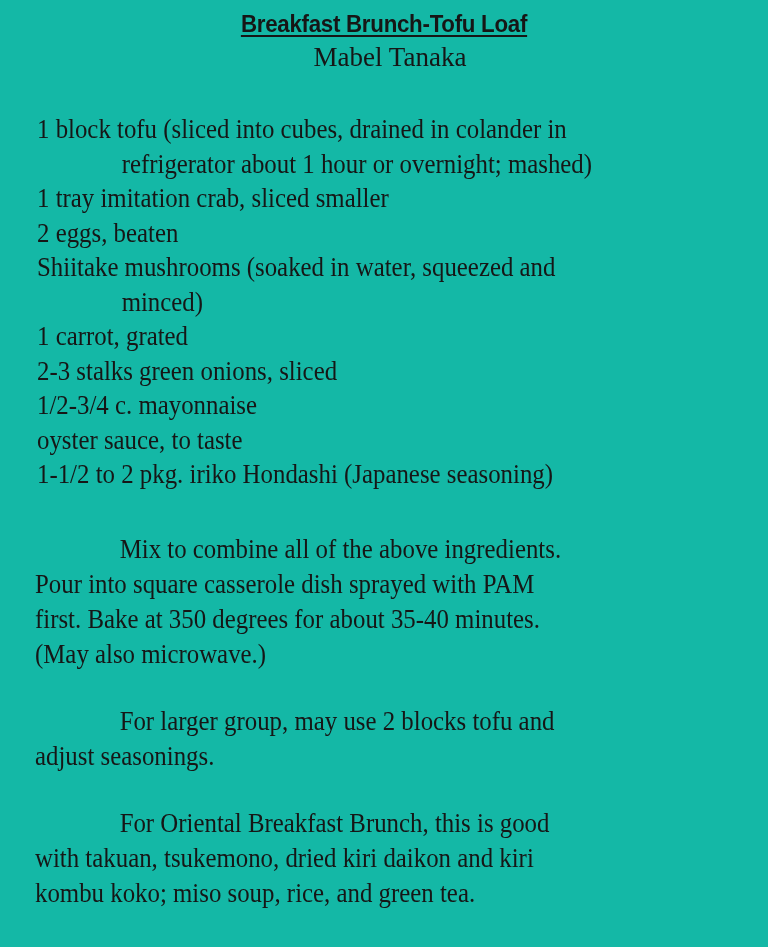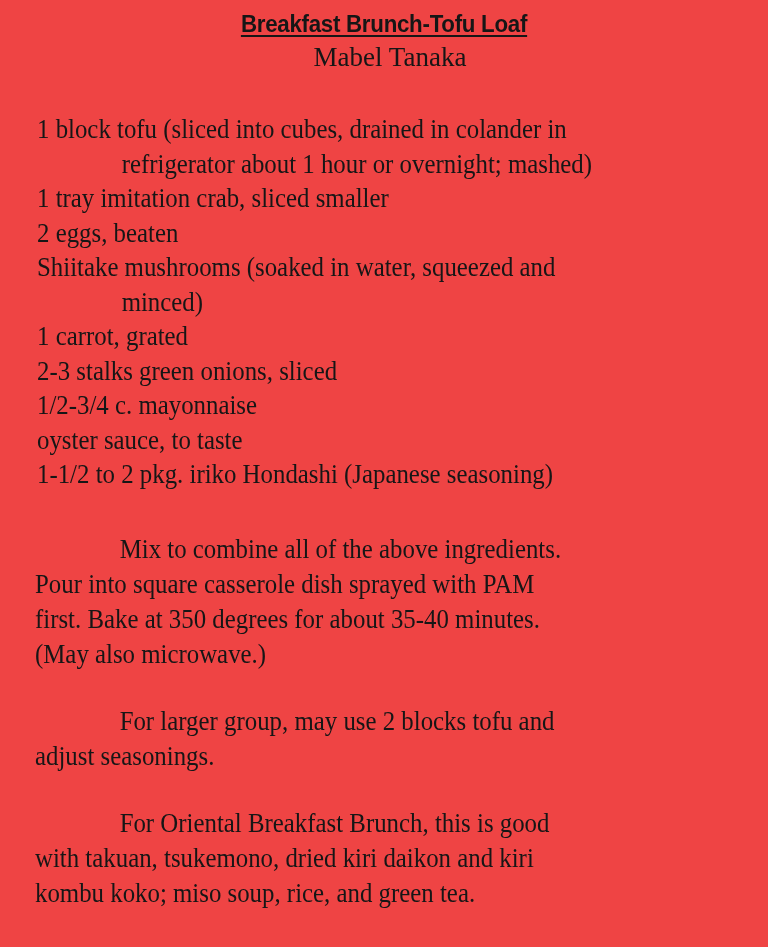--- a/index.html
+++ b/index.html
@@ -13,21 +13,21 @@
       overflow: hidden;
       position: relative;
       color: #161616;
       font-family: "Liberation Serif", "DejaVu Serif", serif;
     }
     .page {
       position: absolute;
       left: 0; top: 0;
       width: 768px;
       height: 947px;
-      background: #ef4444;
+      background: #14b8a6;
     }
     .title {
       position: absolute;
       left: 0;
       width: 768px;
       top: 10px;
       text-align: center;
       font-family: "Liberation Sans", "DejaVu Sans", sans-serif;
       font-weight: bold;
       font-size: 24px;

